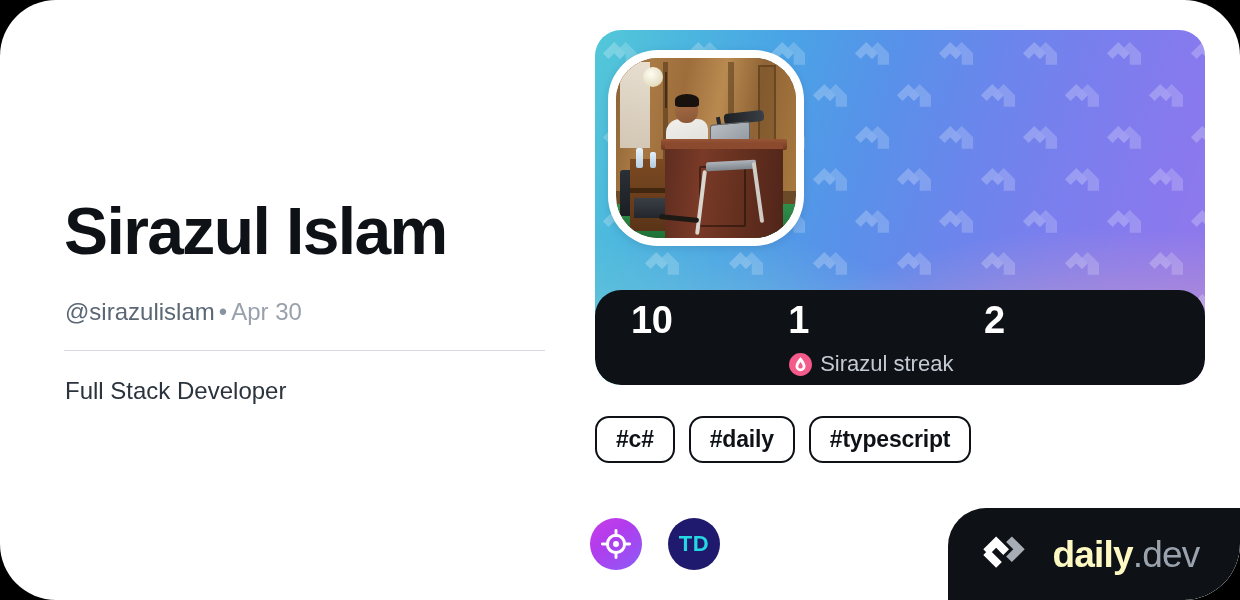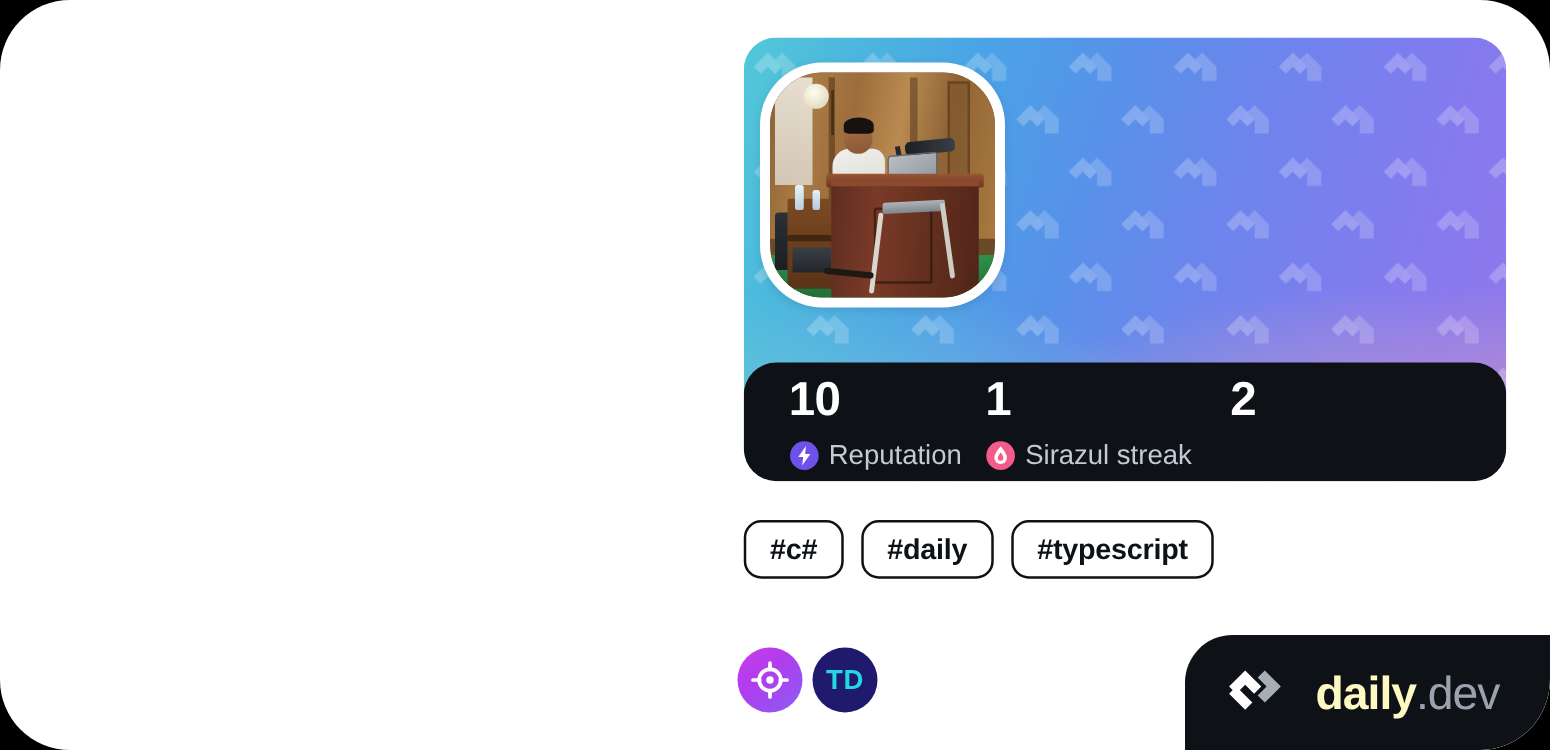--- a/index.html
+++ b/index.html
@@ -254,21 +254,21 @@
     white-space: nowrap;
     letter-spacing: -0.2px;
   }
 
   
   #badges {
     position: absolute;
     left: 590px;
     top: 518px;
     display: flex;
-    gap: 8px;
+    gap: 26px;
   }
   .badge {
     width: 52px;
     height: 52px;
     border-radius: 50%;
     display: flex;
     align-items: center;
     justify-content: center;
     overflow: hidden;
   }
@@ -307,20 +307,32 @@
     line-height: 1;
   }
   #dd-daily { color: #fef9c3; }
   #dd-dev { color: #9aa3ad; font-weight: normal; }
 </style>
 </head>
 <body>
 
 <div id="card">
 
+  <div id="left-col">
+
+    <div id="display-name">Sirazul Islam</div>
+
+    <div id="meta-row">
+      <span id="handle">@sirazulislam</span><span id="meta-dot">•</span><span id="join-date">Apr 30</span>
+    </div>
+
+    <div id="divider"></div>
+
+    <div id="bio">Full Stack Developer</div>
+  </div>
 
   <div id="right-col">
 
     <div id="cover">
 
       <svg id="cover-pattern" viewBox="0 0 610 355" preserveAspectRatio="none" aria-hidden="true">
         <defs>
           <g id="wm">
             <path d="M2 14 L14 2 L26 14 L20 20 L14 14 L8 20 Z" fill="#ffffff" opacity="0.9"></path>
             <path d="M14 14 L26 2 L38 14 L38 26 L26 26 L26 14 L20 20 Z" fill="#ffffff" opacity="0.75"></path>
@@ -368,27 +380,20 @@
           <span class="ph ph-wire-a"></span>
           <span class="ph ph-wire-b"></span>
           <span class="ph ph-wire-c"></span>
         </div>
       </div>
 
       <div id="stats-bar">
 
         <div class="stat">
           <div class="stat-value">10</div>
-          <div class="stat-row">
-            <svg class="stat-icon" viewBox="0 0 24 24">
-              <circle cx="12" cy="12" r="11" fill="#6d51e8"></circle>
-              <path d="M13.2 4.6 L7.3 13.1 L11.1 13.1 L10.3 19.6 L16.6 10.7 L12.6 10.7 Z" fill="#ffffff"></path>
-            </svg>
-            <span class="stat-label">Reputation</span>
-          </div>
         </div>
 
         <div class="stat">
           <div class="stat-value">1</div>
           <div class="stat-row">
             <svg class="stat-icon" viewBox="0 0 24 24">
               <circle cx="12" cy="12" r="11" fill="#f45b8b"></circle>
               <path d="M12 4.8 C12 4.8 7.2 10 7.2 13.6 A4.8 4.8 0 0 0 16.8 13.6 C16.8 10 12 4.8 12 4.8 Z" fill="#ffffff"></path>
               <path d="M12 9.6 C12 9.6 9.9 12 9.9 13.8 A2.1 2.1 0 0 0 14.1 13.8 C14.1 12 12 9.6 12 9.6 Z" fill="#f45b8b"></path>
             </svg>

